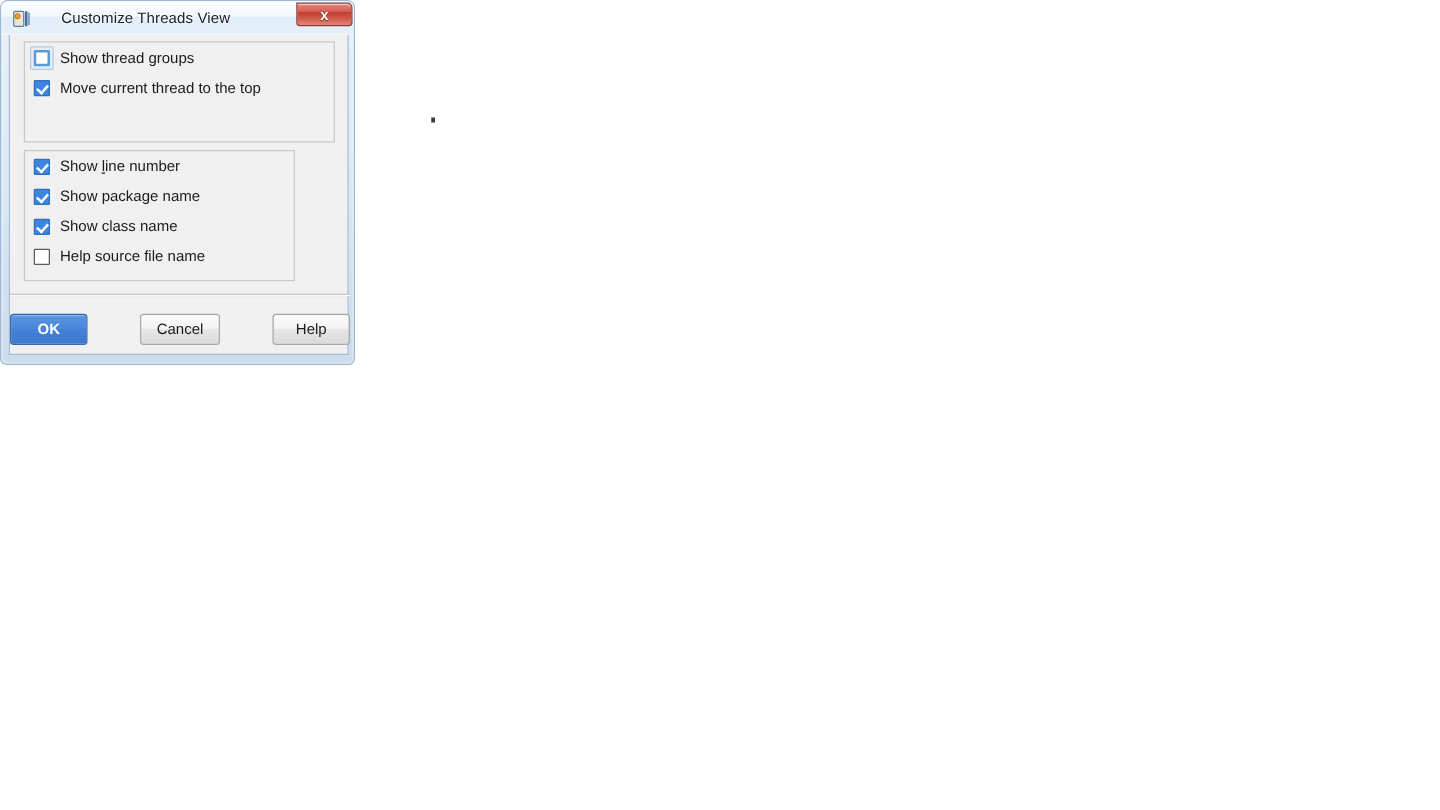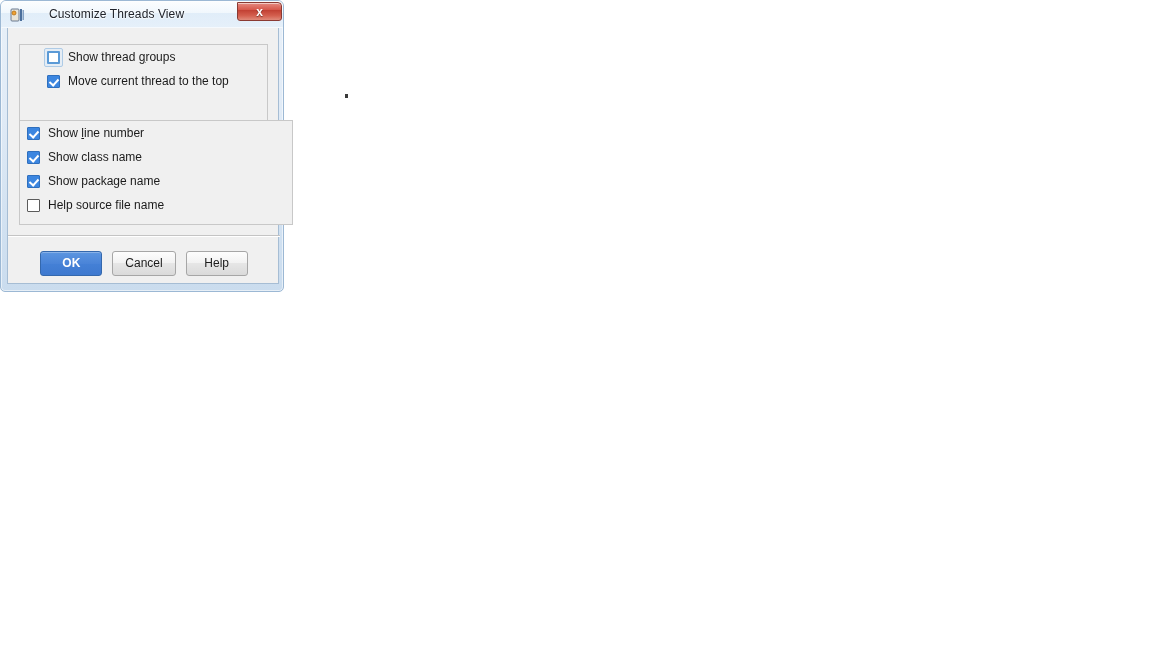--- a/index.html
+++ b/index.html
@@ -122,22 +122,22 @@
   }
 
   
   .option-group {
     position: absolute;
     left: 11px;
     box-sizing: border-box;
     background: #f0f0f0;
     border: 1px solid #c8c8c8;
   }
-  #group-general { top: 16px;  width: 249px; height: 81px; padding-left: 20px; }
-  #group-frame   { top: 92px; width: 274px; height: 105px; }
+  #group-general { top: 5px;  width: 249px; height: 81px; }
+  #group-frame   { top: 92px; width: 217px; height: 105px; }
 
   .checkbox-row {
     position: relative;
     height: 24px;
     display: flex;
     align-items: center;
     padding-left: 7px;
   }
 
   
@@ -213,21 +213,21 @@
   }
 
   
   #button-bar {
     position: absolute;
     left: 0;
     top: 219px;
     width: 272px;
     height: 32px;
     display: flex;
-    justify-content: center;
+    justify-content: space-between;
     align-items: center;
     gap: 10px;
   }
   .dlg-button {
     box-sizing: border-box;
     height: 25px;
     min-width: 62px;
     padding: 0 12px;
     font-size: 12px;
     font-family: "Liberation Sans", sans-serif;
@@ -301,27 +301,27 @@
         <div class="checkbox-row">
           <span class="checkbox checked">
             <span class="box"></span>
           </span>
           <span class="checkbox-label">Show <u>l</u>ine number</span>
         </div>
         <div class="checkbox-row">
           <span class="checkbox checked">
             <span class="box"></span>
           </span>
+          <span class="checkbox-label">Show package name</span>
+        </div>
+        <div class="checkbox-row">
+          <span class="checkbox checked">
+            <span class="box"></span>
+          </span>
           <span class="checkbox-label">Show class name</span>
-        </div>
-        <div class="checkbox-row">
-          <span class="checkbox checked">
-            <span class="box"></span>
-          </span>
-          <span class="checkbox-label">Show package name</span>
         </div>
         <div class="checkbox-row">
           <span class="checkbox">
             <span class="box"></span>
           </span>
           <span class="checkbox-label">Help source file name</span>
         </div>
       </div>
 
     <div id="button-separator"></div>

